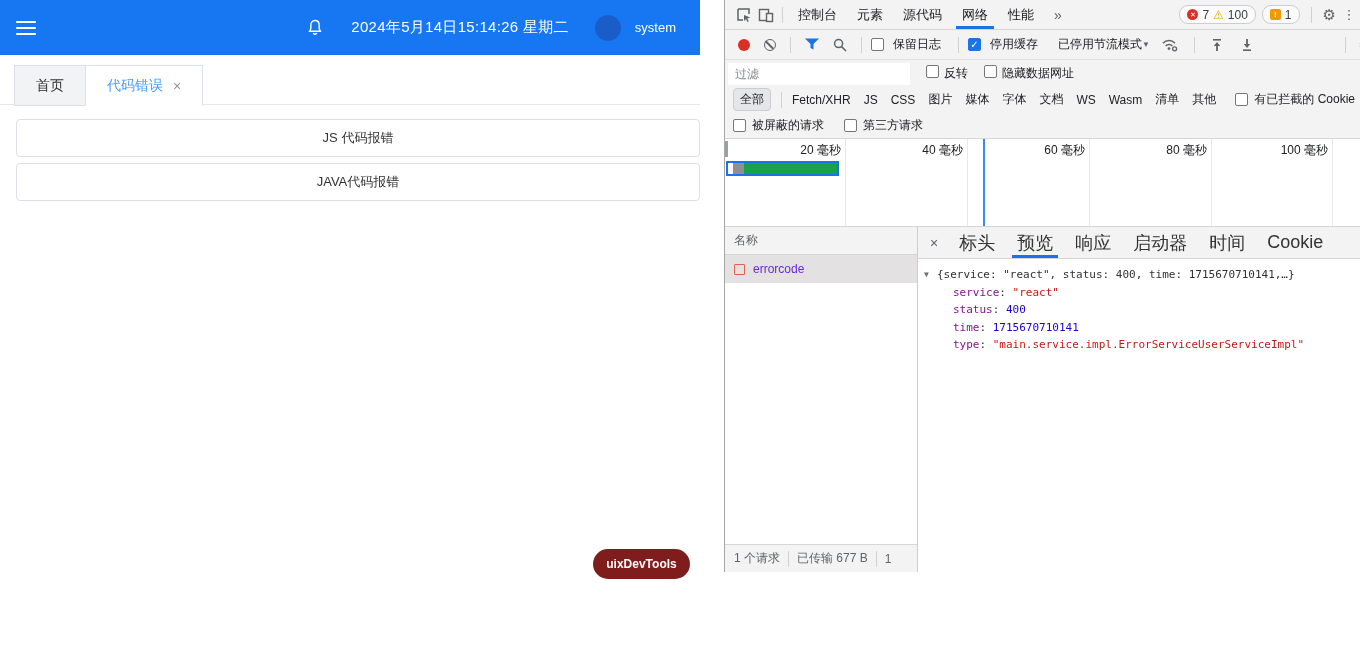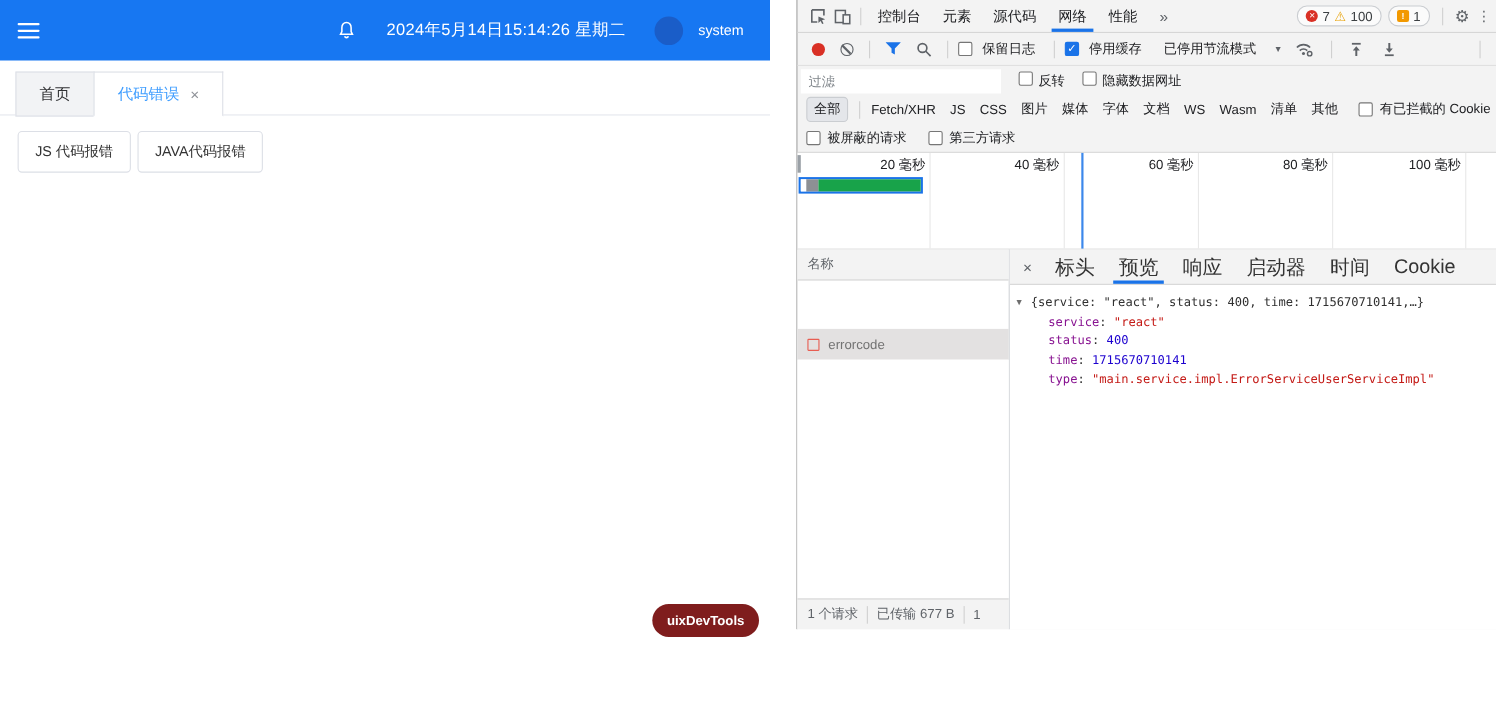--- a/index.html
+++ b/index.html
@@ -18,21 +18,21 @@
   .avatar { width:26px; height:26px; border-radius:50%; background:#1a5dc8; margin-left:12px; }
   .hdr-user { font-size:13px; }
 
   .tab-bar { height:50px; border-bottom:1px solid #e4e7ed; position:relative; padding:10px 0 0 14px; display:flex; }
   .ptab { height:41px; line-height:39px; padding:0 21px; border:1px solid #dcdfe6; background:#f2f3f5;
     font-size:14px; color:#303133; cursor:pointer; display:flex; align-items:center; }
   .ptab + .ptab { margin-left:-1px; }
   .ptab.active { background:#fff; color:#409eff; border-bottom-color:#fff; }
   .tab-close { margin-left:10px; color:#909399; font-size:14px; line-height:1; cursor:pointer; }
 
-  .btn-row { margin:14px 0 0 16px; display:flex; gap:6px; }
+  .btn-row { margin:14px 0 0 16px; display:flex; gap:6px;flex-direction:column; }
   .btn-row button { background:#fff; border:1px solid #dcdfe6; border-radius:4px; padding:9px 15px;
     font-size:13px; color:#333; font-family:inherit; cursor:pointer; }
 
   .uix { position:absolute; left:593px; top:549px; width:97px; height:30px; border:none; border-radius:15px;
     background:#7f1d1d; color:#fff; font-weight:bold; font-size:12px; font-family:inherit; cursor:pointer; }
 
   
   #devtools { position:absolute; left:724px; top:0; width:660px; height:572px; background:#f3f3f3;
     border-left:1px solid #a6a6a6; font-size:12px; color:#202124; }
   .sep { width:1px; height:16px; background:#d0d0d0; margin:0 5px; flex:0 0 1px; }
@@ -64,21 +64,21 @@
   .rec-dot { width:12px; height:12px; border-radius:50%; background:#d93025; margin:0 5px; cursor:pointer; }
   .clear-ico { width:12px; height:12px; border:1.5px solid #5f6368; border-radius:50%; position:relative; margin:0 5px; cursor:pointer; }
   .clear-ico::after { content:""; position:absolute; left:-1px; top:4px; width:11px; height:1.5px;
     background:#5f6368; transform:rotate(45deg); }
   .cb { width:13px; height:13px; border:1px solid #767676; border-radius:2px; background:#fff; flex:0 0 13px;
     display:inline-block; position:relative; cursor:pointer; }
   .cb.checked { background:#1a73e8; border-color:#1a73e8; }
   .cb.checked::after { content:"✓"; position:absolute; left:0; top:0; width:11px; height:11px;
     color:#fff; font-size:10px; line-height:12px; text-align:center; }
   .lbl { margin:0 8px 0 5px; cursor:default; }
-  .throttle { margin-left:8px; display:flex; align-items:center; gap:16px; cursor:pointer; }
+  .throttle { margin-left:8px; display:flex; align-items:center; gap:0; cursor:pointer; }
   .dd-arrow { font-size:8px; color:#5f6368; }
   .spacer { flex:1; }
 
   
   .dt-filterrow { height:27px; display:flex; align-items:center; padding:0 8px 0 3px; gap:6px; }
   .filter-input { width:182px; height:22px; border:none; background:#fff; padding:0 7px; font-size:12px;
     font-family:inherit; color:#202124; outline:none; }
   .filter-input::placeholder { color:#80868b; }
   .dt-filterrow .cbw { display:flex; align-items:flex-start; gap:5px; margin-left:10px; }
 
@@ -105,21 +105,21 @@
   .seg-wait { width:5px; background:#fff; }
   .seg-stall { width:11px; background:#8d9094; }
   .seg-dl { flex:1; background:#18a34a; }
 
   
   .dt-main { position:absolute; left:0; right:0; top:227px; bottom:0; display:flex; }
   .names-col { width:193px; flex:0 0 193px; border-right:1px solid #cacdd1; display:flex; flex-direction:column; background:#fff; }
   .names-hdr { height:28px; flex:0 0 28px; background:#f3f3f3; border-bottom:1px solid #d6d6d6;
     line-height:27px; padding-left:9px; color:#5f6368; }
   .req-row { height:28px; flex:0 0 28px; background:#e3e1e1; display:flex; align-items:center; gap:8px;
-    padding-left:9px; color:#737373; cursor:pointer;margin-top:44px; }
+    padding-left:9px; color:#6d28d9; cursor:pointer; }
   .req-ico { width:11px; height:11px; border:1.5px solid #e85d52; border-radius:1px; flex:0 0 11px; }
   .names-fill { flex:1; background:#fff; }
   .names-status { height:28px; flex:0 0 28px; background:#f3f3f3; border-top:1px solid #d6d6d6;
     display:flex; align-items:center; padding-left:9px; gap:8px; color:#5f6368; white-space:nowrap; overflow:hidden; }
   .names-status .sep { margin:0; }
 
   .detail-col { flex:1; display:flex; flex-direction:column; background:#fff; min-width:0; }
   .detail-tabs { height:32px; flex:0 0 32px; background:#f3f3f3; border-bottom:1px solid #d6d6d6;
     display:flex; align-items:stretch; padding:0 2px; }
   .dtab { display:flex; align-items:center; padding:0 11px; color:#333; cursor:pointer; position:relative; font-size:18px; }

